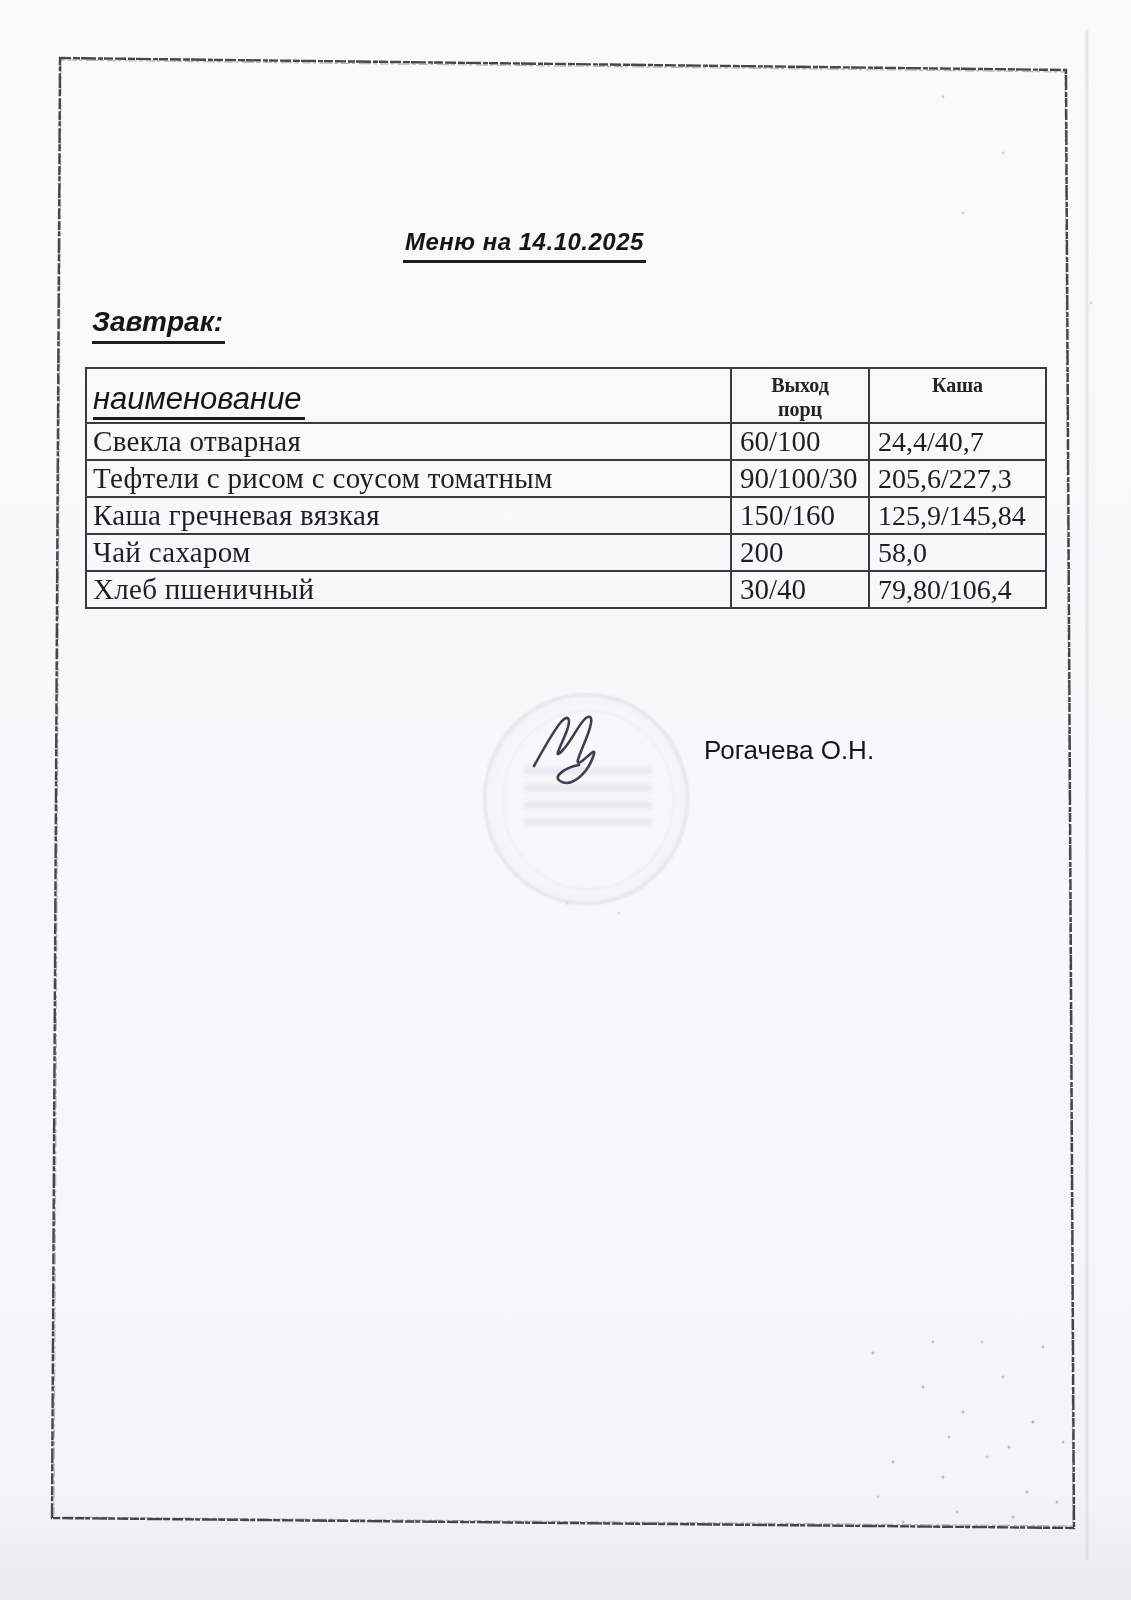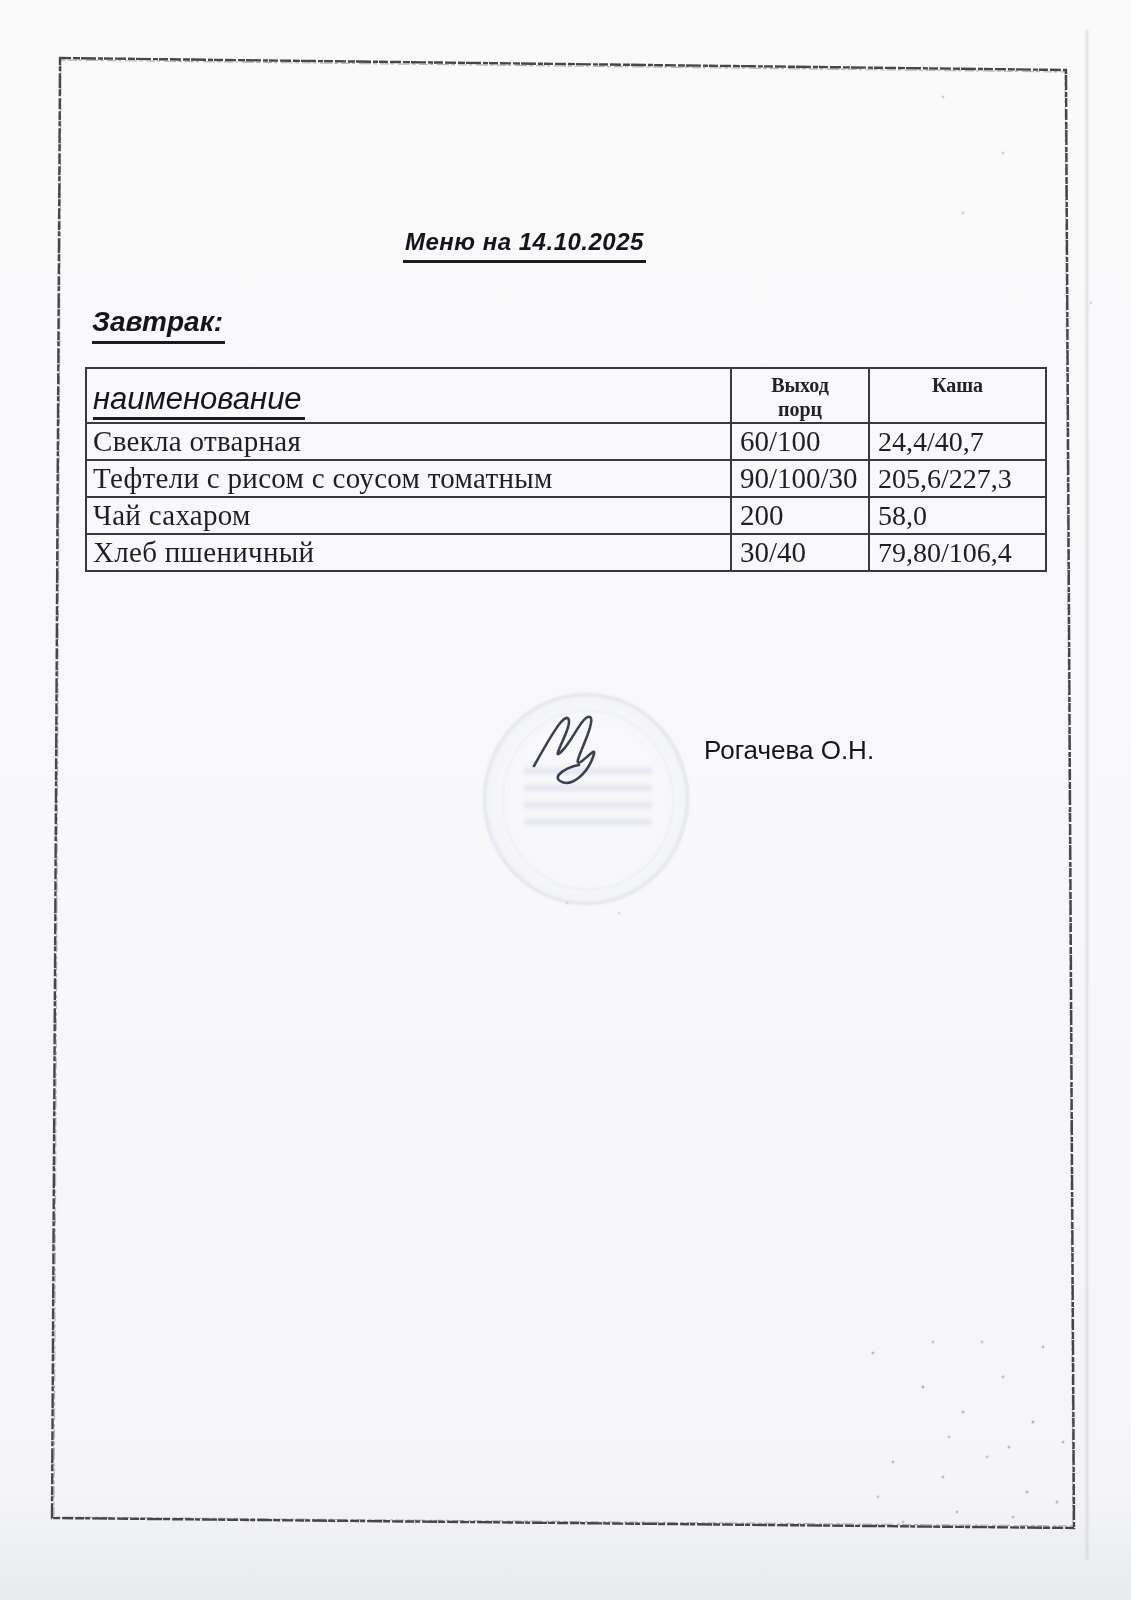--- a/index.html
+++ b/index.html
@@ -198,20 +198,25 @@
         <td class="c-name">Свекла отварная</td>
         <td class="c-portion">60/100</td>
         <td class="c-kcal">24,4/40,7</td>
       </tr>
       <tr>
         <td class="c-name">Тефтели с рисом с соусом томатным</td>
         <td class="c-portion">90/100/30</td>
         <td class="c-kcal">205,6/227,3</td>
       </tr>
       <tr>
+        <td class="c-name">Каша гречневая вязкая</td>
+        <td class="c-portion">150/160</td>
+        <td class="c-kcal">125,9/145,84</td>
+      </tr>
+      <tr>
         <td class="c-name">Чай сахаром</td>
         <td class="c-portion">200</td>
         <td class="c-kcal">58,0</td>
       </tr>
       <tr>
         <td class="c-name">Хлеб пшеничный</td>
         <td class="c-portion">30/40</td>
         <td class="c-kcal">79,80/106,4</td>
       </tr>
     </tbody>

